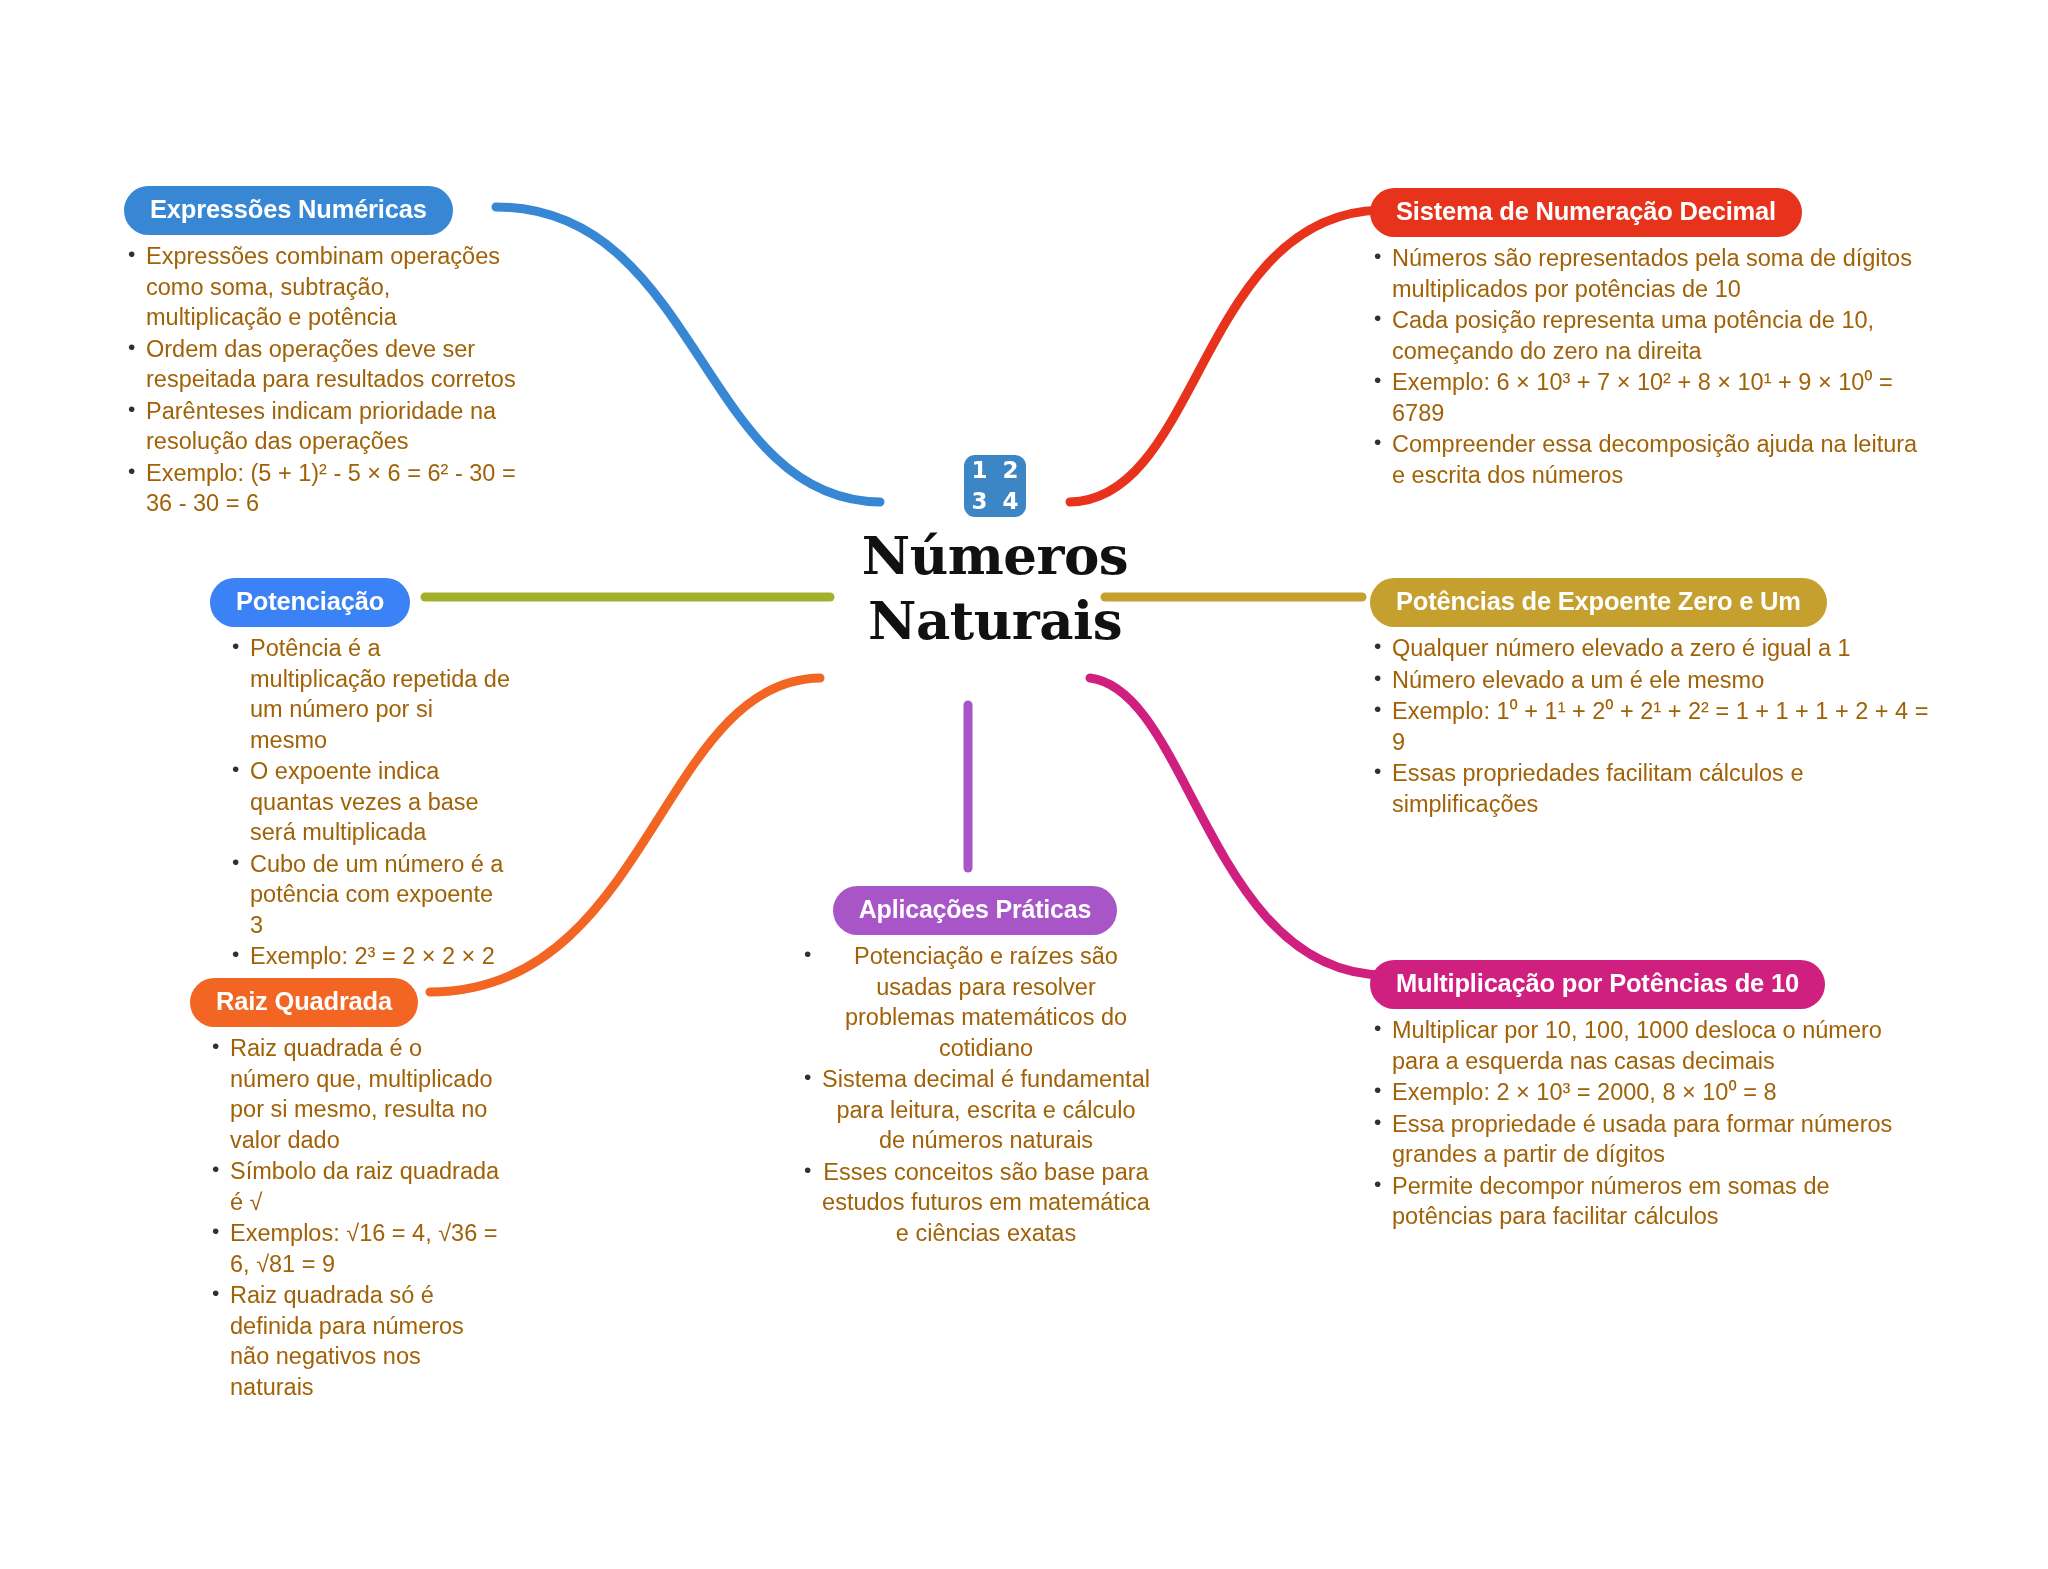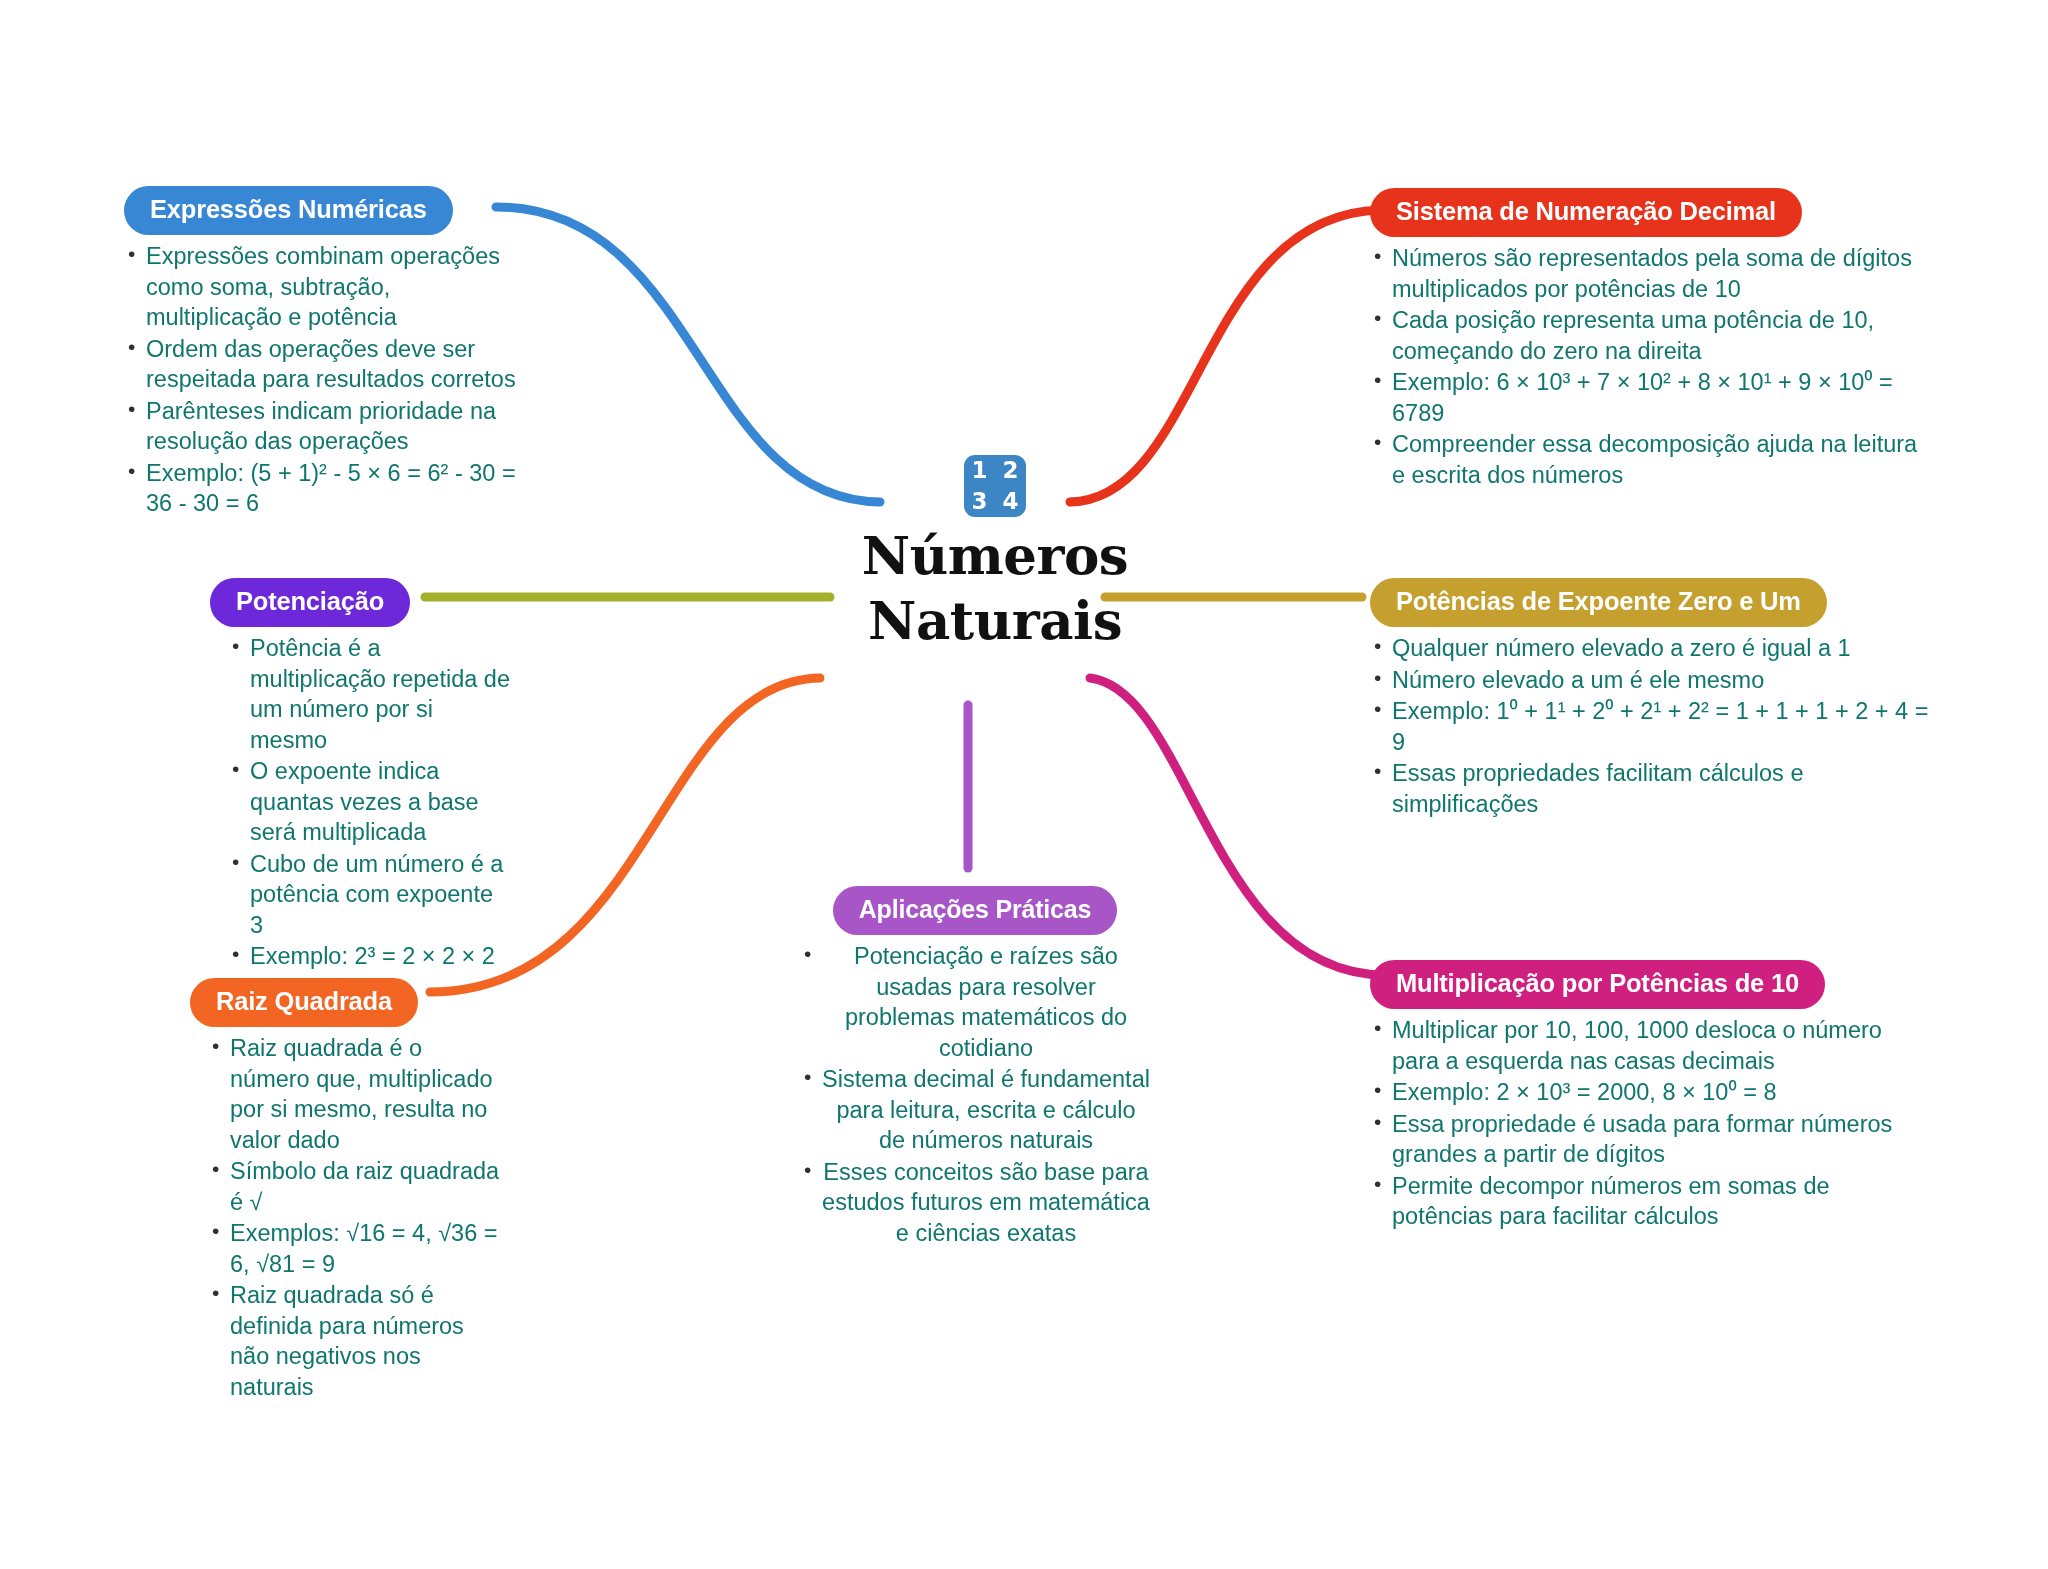--- a/index.html
+++ b/index.html
@@ -77,21 +77,21 @@
     white-space: nowrap;
     position: relative;
     z-index: 3;
   }
   .bullets {
     margin: 6px 0 0 0;
     padding: 0;
     list-style: none;
     font-size: 23.5px;
     line-height: 1.30;
-    color: #0f766e;
+    color: #a16207;
   }
   .bullets li {
     position: relative;
     padding-left: 22px;
     margin-bottom: 1px;
   }
   .bullets li::before {
     content: "•";
     position: absolute;
     left: 4px;
@@ -107,21 +107,21 @@
   #b-expoente   { left: 1370px; top: 578px; width: 560px; }
   #b-raiz       { left: 190px; top: 978px; width: 310px; }
   #b-aplicacoes { left: 800px; top: 886px; width: 350px; text-align: center; }
   #b-multiplic  { left: 1370px; top: 960px; width: 560px; }
 
   #b-potenciacao .bullets,
   #b-raiz .bullets { margin-left: 18px; }
 
   #b-expressoes .pill { background: #3787d4; }
   #b-sistema .pill    { background: #e8331c; }
-  #b-potenciacao .pill{ background: #6d28d9; }
+  #b-potenciacao .pill{ background: #3b82f6; }
   #b-expoente .pill   { background: #c5a02e; }
   #b-raiz .pill       { background: #f26522; }
   #b-aplicacoes .pill { background: #a855c8; }
   #b-multiplic .pill  { background: #cf2080; }
 
   #b-aplicacoes .pill { font-size: 25px; }
 </style>
 </head>
 <body>
 

